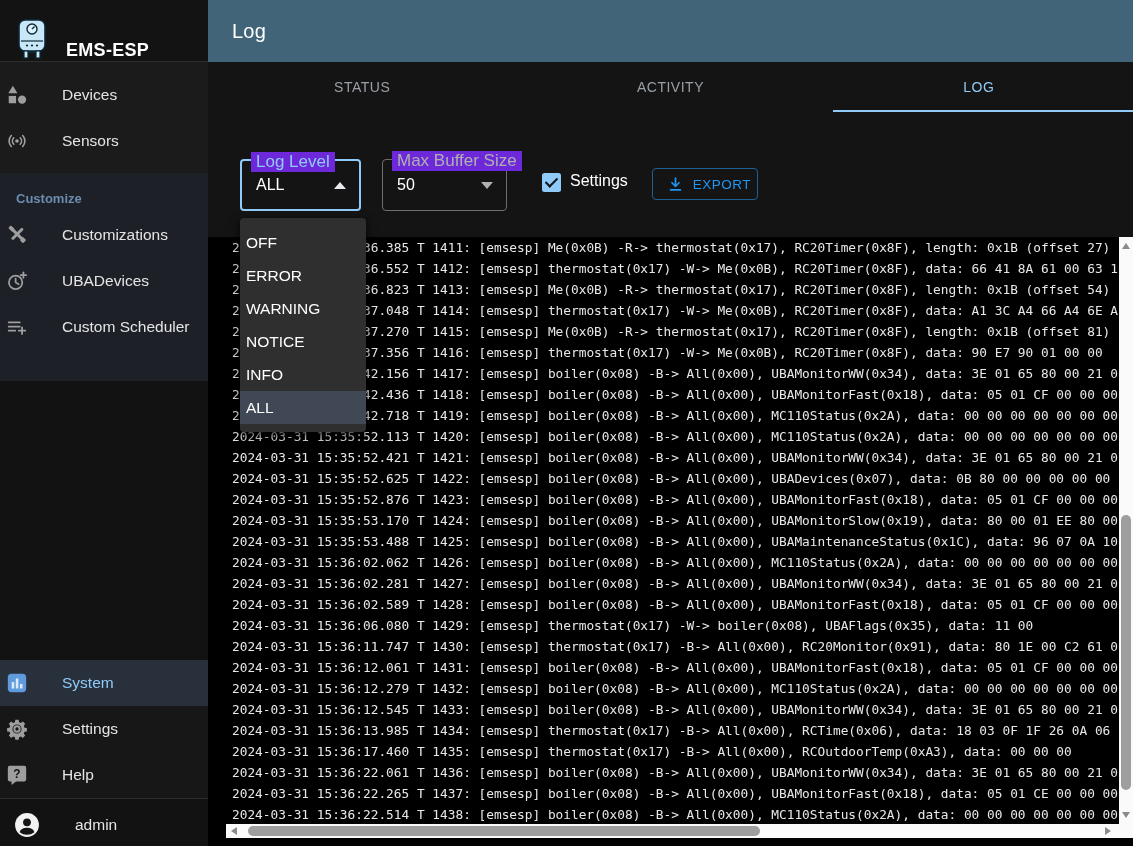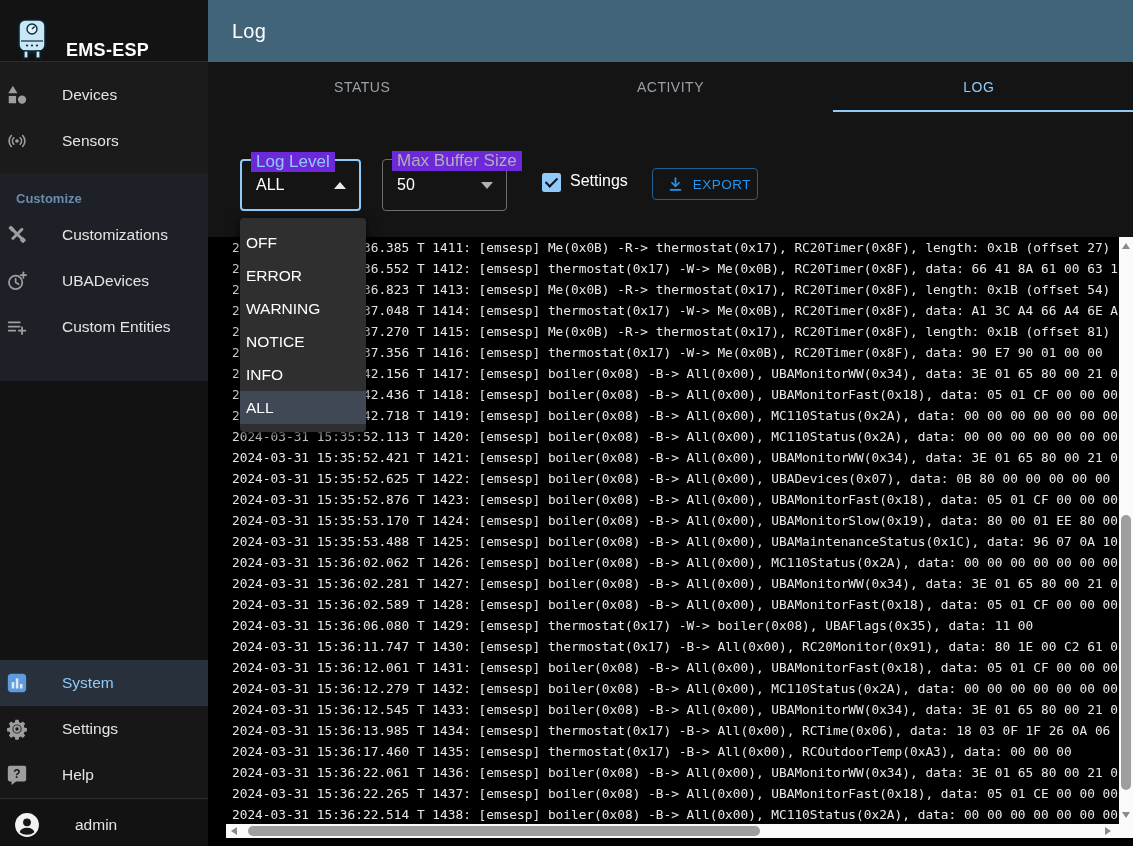--- a/index.html
+++ b/index.html
@@ -168,21 +168,21 @@
       <div class="nav-item">
         <span class="nicon">
           <svg width="22" height="22" viewBox="0 0 24 24" fill="none" stroke="#9e9e9e" stroke-width="2" stroke-linecap="round">
             <path d="M3 7 H15"></path>
               <path d="M3 11.5 H15"></path>
               <path d="M3 16 H10"></path>
             <path d="M17.5 12.5 V19.5"></path>
               <path d="M14 16 H21"></path>
           </svg>
         </span>
-        <span class="nlabel">Custom Entities</span>
+        <span class="nlabel">Custom Scheduler</span>
       </div>
     </div>
 
     <div class="nav-block bottom-sec">
       <div class="nav-item active">
         <span class="nicon">
           <svg width="22" height="22" viewBox="0 0 24 24">
             <rect x="2" y="2" width="20" height="20" rx="4" fill="#5f9bdc"></rect>
             <rect x="6.2" y="11" width="2.8" height="7" fill="#d9eafc"></rect>
             <rect x="10.7" y="7" width="2.8" height="11" fill="#d9eafc"></rect>

